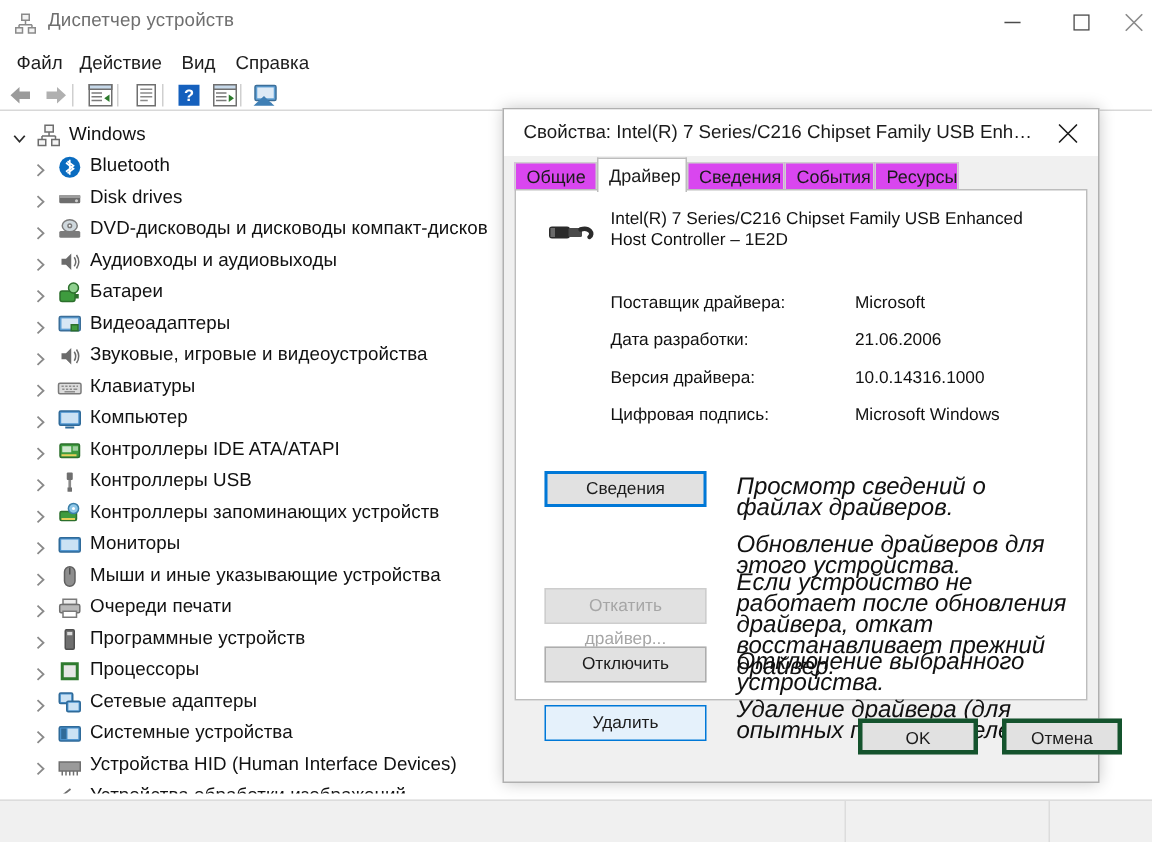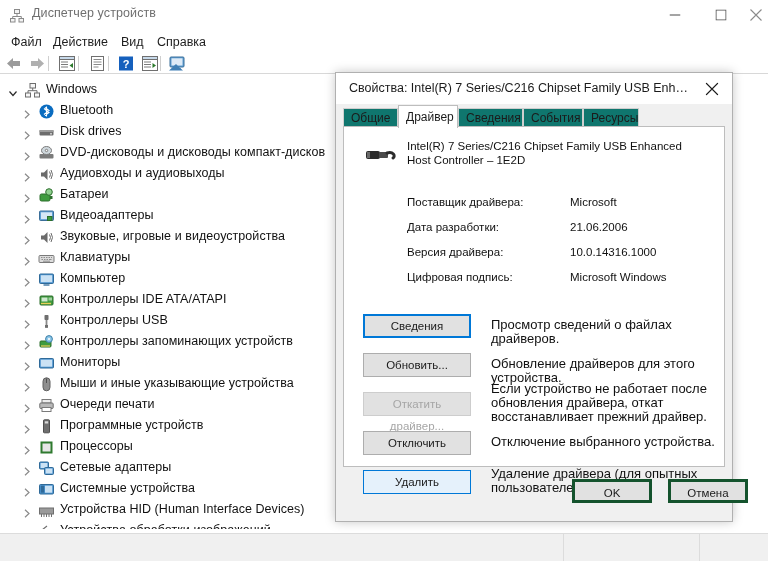--- a/index.html
+++ b/index.html
@@ -180,21 +180,21 @@
     left: 0; top: 31px;
     width: 396px; height: 23px;
     background: #f0f0f0;
   }
   .tab {
     position: absolute;
     top: 4px;
     height: 19px;
     font-size: 12px;
     color: #1b1b1b;
-    background: #0f766e;
+    background: #d946ef;
     border: 1px solid #cfcfcf;
     border-bottom: none;
     padding: 2px 7px 0 7px;
     box-sizing: border-box;
     white-space: nowrap;
     line-height: 15px;
   }
   .tab.active {
     top: 1px;
     height: 23px;
@@ -255,23 +255,24 @@
   }
   .dbtn.disabled {
     background: #e1e1e1;
     border: 1px solid #cdcdcd;
     color: #a6a6a6;
   }
   .dbtn-desc {
     position: absolute;
     left: 147px;
     width: 225px;
-    font-size: 13px;
+    font-size: 16px;
     color: #111;
     line-height: 14px;
+    font-style: italic;
   }
 
   
   .dlgbtn {
     position: absolute;
     top: 406px;
     width: 80px; height: 24px;
     background: #e1e1e1;
     border: 3px solid #14532d;
     box-sizing: border-box;
@@ -774,21 +775,20 @@
         <span class="info-value">10.0.14316.1000</span>
       </div>
       <div class="info-row" style="top:144px">
         <span class="info-label">Цифровая подпись:</span>
         <span class="info-value">Microsoft Windows</span>
       </div>
 
       <div class="dbtn focused" style="top:187px">Сведения</div>
       <div class="dbtn-desc" style="top:191px">Просмотр сведений о файлах драйверов.</div>
 
-      <div class="dbtn" style="top:226px">Обновить...</div>
       <div class="dbtn-desc" style="top:230px">Обновление драйверов для этого устройства.</div>
 
       <div class="dbtn disabled" style="top:265px">Откатить драйвер...</div>
       <div class="dbtn-desc" style="top:255px">Если устройство не работает после обновления драйвера, откат восстанавливает прежний драйвер.</div>
 
       <div class="dbtn" style="top:304px">Отключить</div>
       <div class="dbtn-desc" style="top:308px">Отключение выбранного устройства.</div>
 
       <div class="dbtn hover" style="top:343px">Удалить</div>
       <div class="dbtn-desc" style="top:340px">Удаление драйвера (для опытных пользователей).</div>

